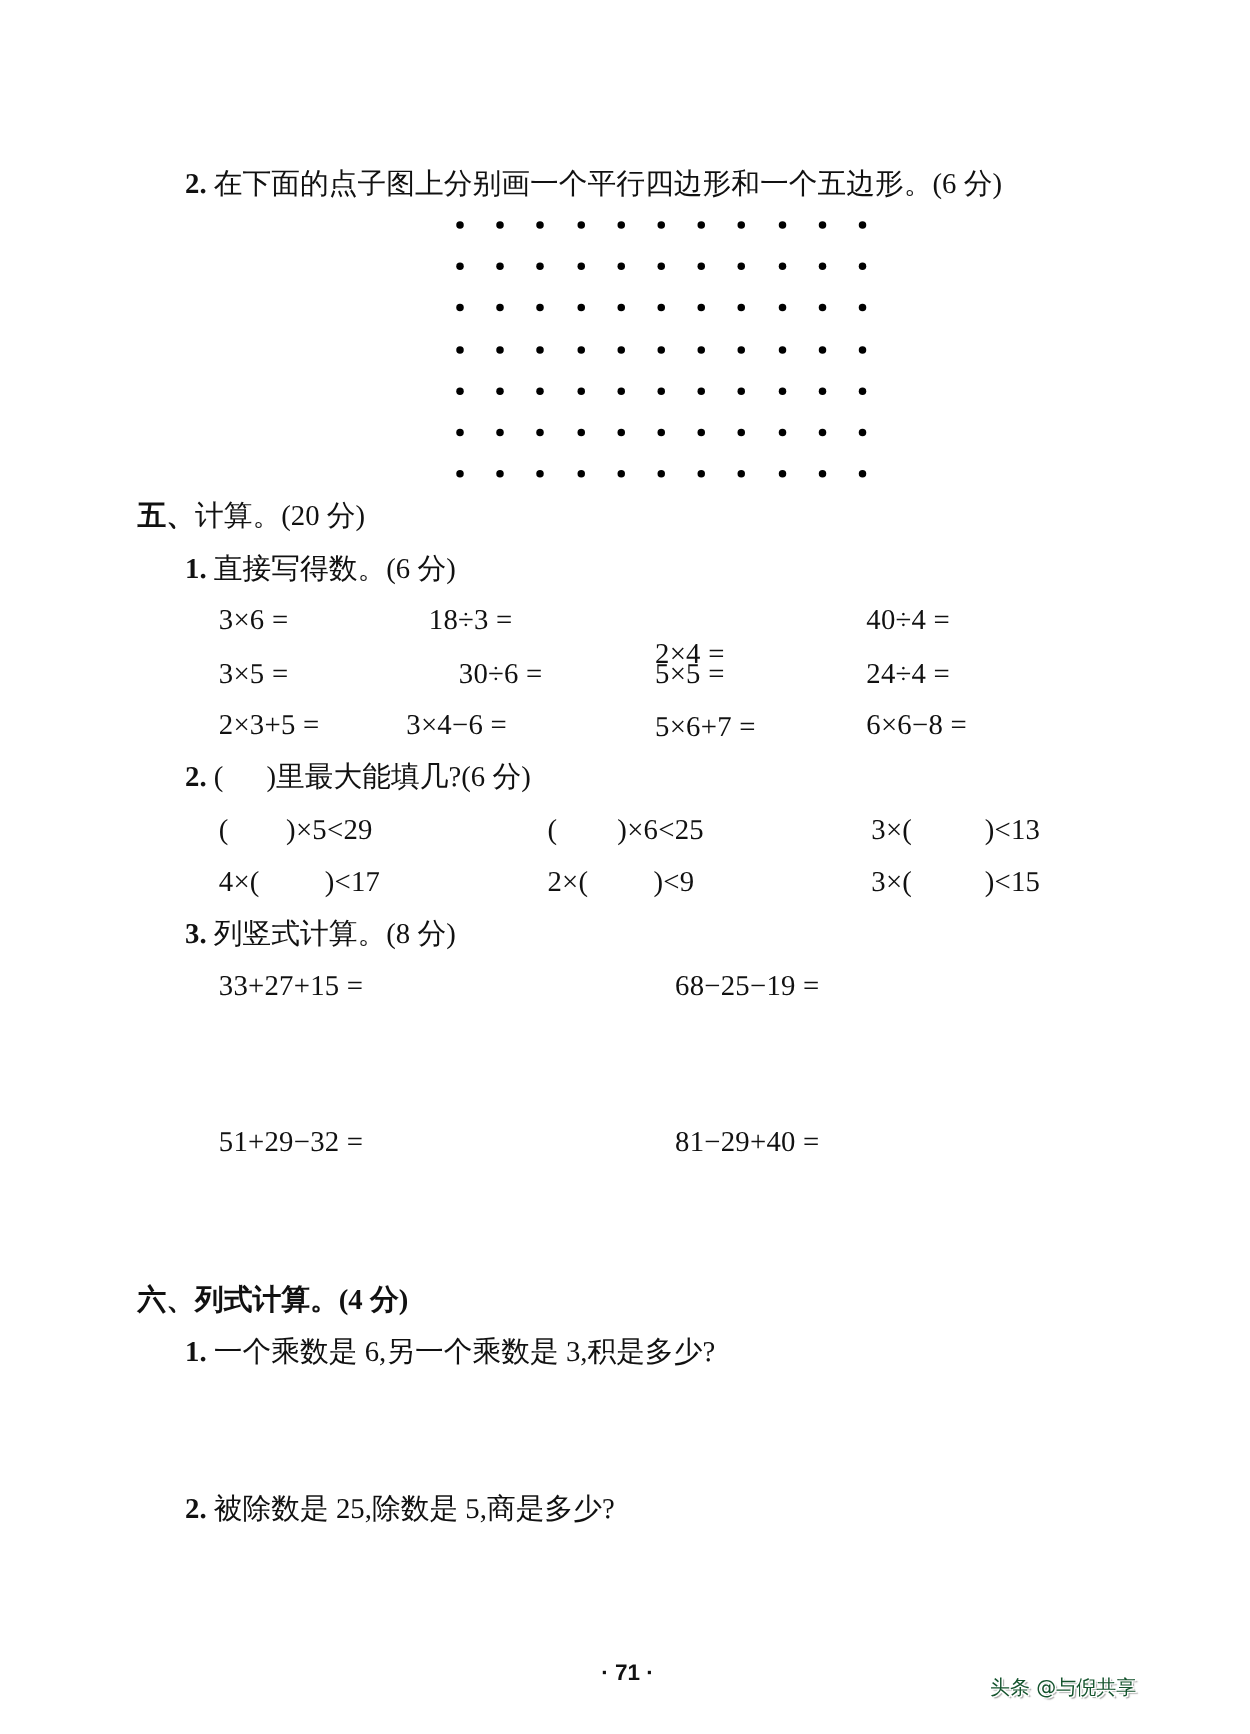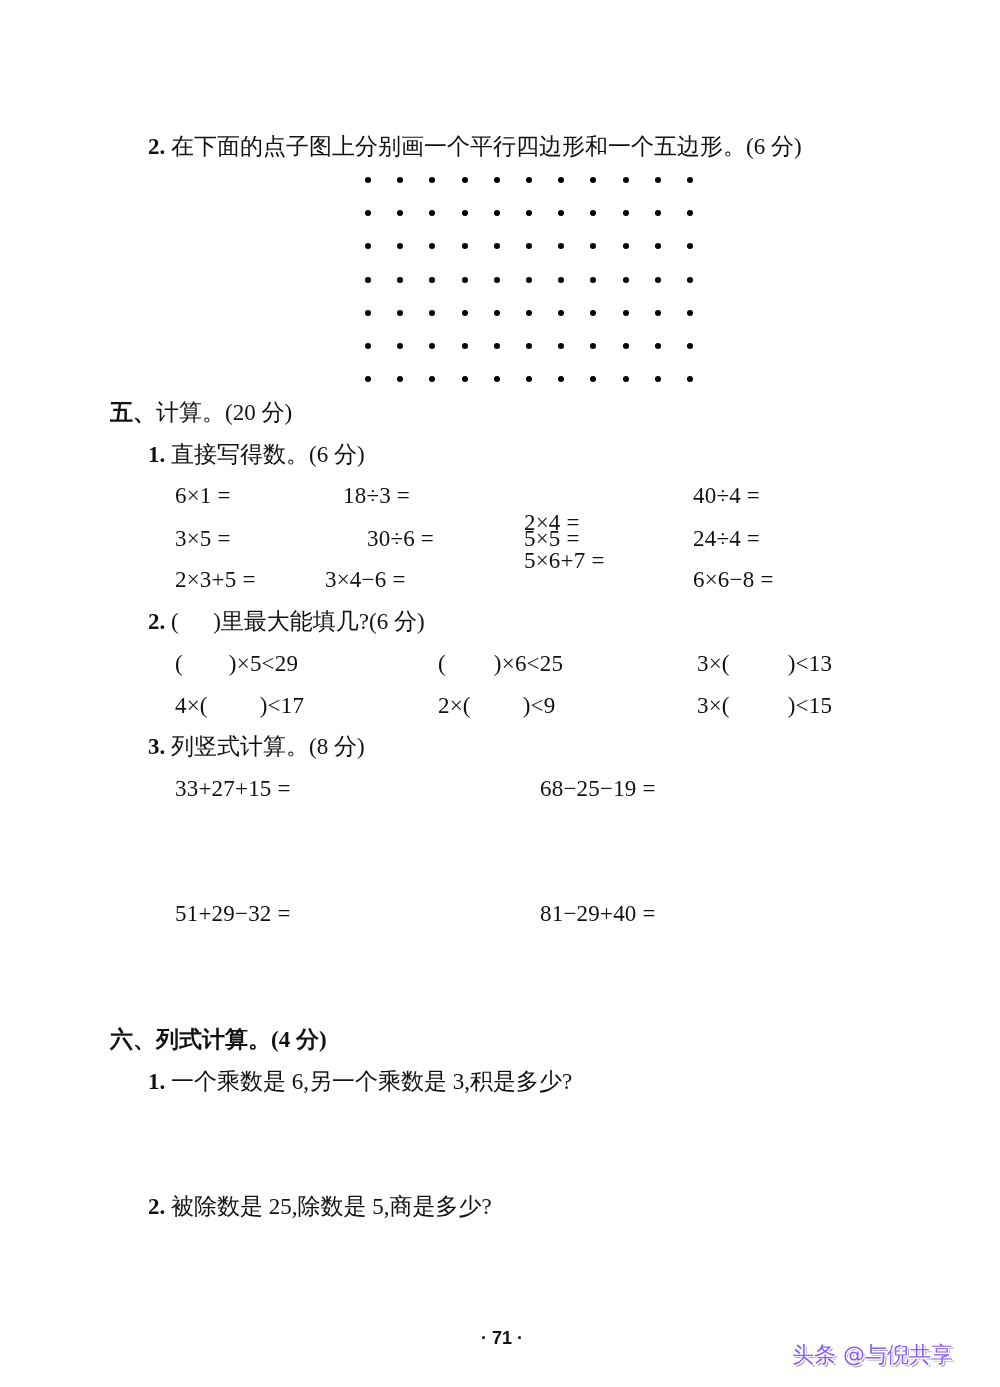--- a/index.html
+++ b/index.html
@@ -14,21 +14,21 @@
     .q-title { font-size: 23px; line-height: 28px; }
     .q-title .num { font-weight: bold; }
     .expr { font-size: 23px; line-height: 28px; letter-spacing: 0.2px; }
     .dot-grid { position: absolute; left: 368px; top: 180px; }
     .dot {
       position: absolute; width: 6px; height: 6px; border-radius: 50%;
       background: #000; margin-left: -3px; margin-top: -3px;
     }
     .page-num { font-family: "Liberation Sans", "DejaVu Sans", sans-serif; font-size: 18px; font-weight: bold; }
     .watermark {
-      font-family: "DejaVu Sans", "Liberation Sans", sans-serif; font-size: 22px; color: #8b5cf6;
+      font-family: "DejaVu Sans", "Liberation Sans", sans-serif; font-size: 16px; color: #14532d;
       text-shadow: 1px 1px 0 #fff, -1px -1px 0 #fff, 1px -1px 0 #fff, -1px 1px 0 #fff, 2px 2px 1px #999;
     }
     .blank { display: inline-block; }
   </style>
 </head>
 <body>
 
 <div class="abs q-title" style="left:148px; top:133px;">
   <span class="num">2.</span>
   <span>在下面的点子图上分别画一个平行四边形和一个五边形。(6 分)</span>
@@ -116,33 +116,33 @@
 
 <div class="abs h-section" style="left:110px; top:399px;">
   <span class="zh-bold">五、</span><span>计算。(20 分)</span>
 </div>
 
 <div class="abs q-title" style="left:148px; top:441px;">
   <span class="num">1.</span>
   <span>直接写得数。(6 分)</span>
 </div>
 
-<div class="abs expr" style="left:175px; top:482px;">6×1 =</div>
+<div class="abs expr" style="left:175px; top:482px;">3×6 =</div>
 <div class="abs expr" style="left:343px; top:482px;">18÷3 =</div>
 <div class="abs expr" style="left:524px; top:509px;text-align:right;">2×4 =</div>
 <div class="abs expr" style="left:693px; top:482px;">40÷4 =</div>
 
 <div class="abs expr" style="left:175px; top:525px;">3×5 =</div>
 <div class="abs expr" style="left:343px; top:525px;margin-left:24px;">30÷6 =</div>
 <div class="abs expr" style="left:524px; top:525px;">5×5 =</div>
 <div class="abs expr" style="left:693px; top:525px;">24÷4 =</div>
 
 <div class="abs expr" style="left:175px; top:566px;">2×3+5 =</div>
 <div class="abs expr" style="left:325px; top:566px;">3×4−6 =</div>
-<div class="abs expr" style="left:524px; top:547px;text-align:center;">5×6+7 =</div>
+<div class="abs expr" style="left:524px; top:568px;text-align:center;">5×6+7 =</div>
 <div class="abs expr" style="left:693px; top:566px;">6×6−8 =</div>
 
 <div class="abs q-title" style="left:148px; top:608px;text-align:center;">
   <span class="num">2.</span>
   <span style="white-space:pre;">(      )里最大能填几?(6 分)</span>
 </div>
 
 <div class="abs expr" style="left:175px; top:650px;">
   <span>(</span><span class="blank" style="width:46px;"></span><span>)×5&lt;29</span>
 </div>

